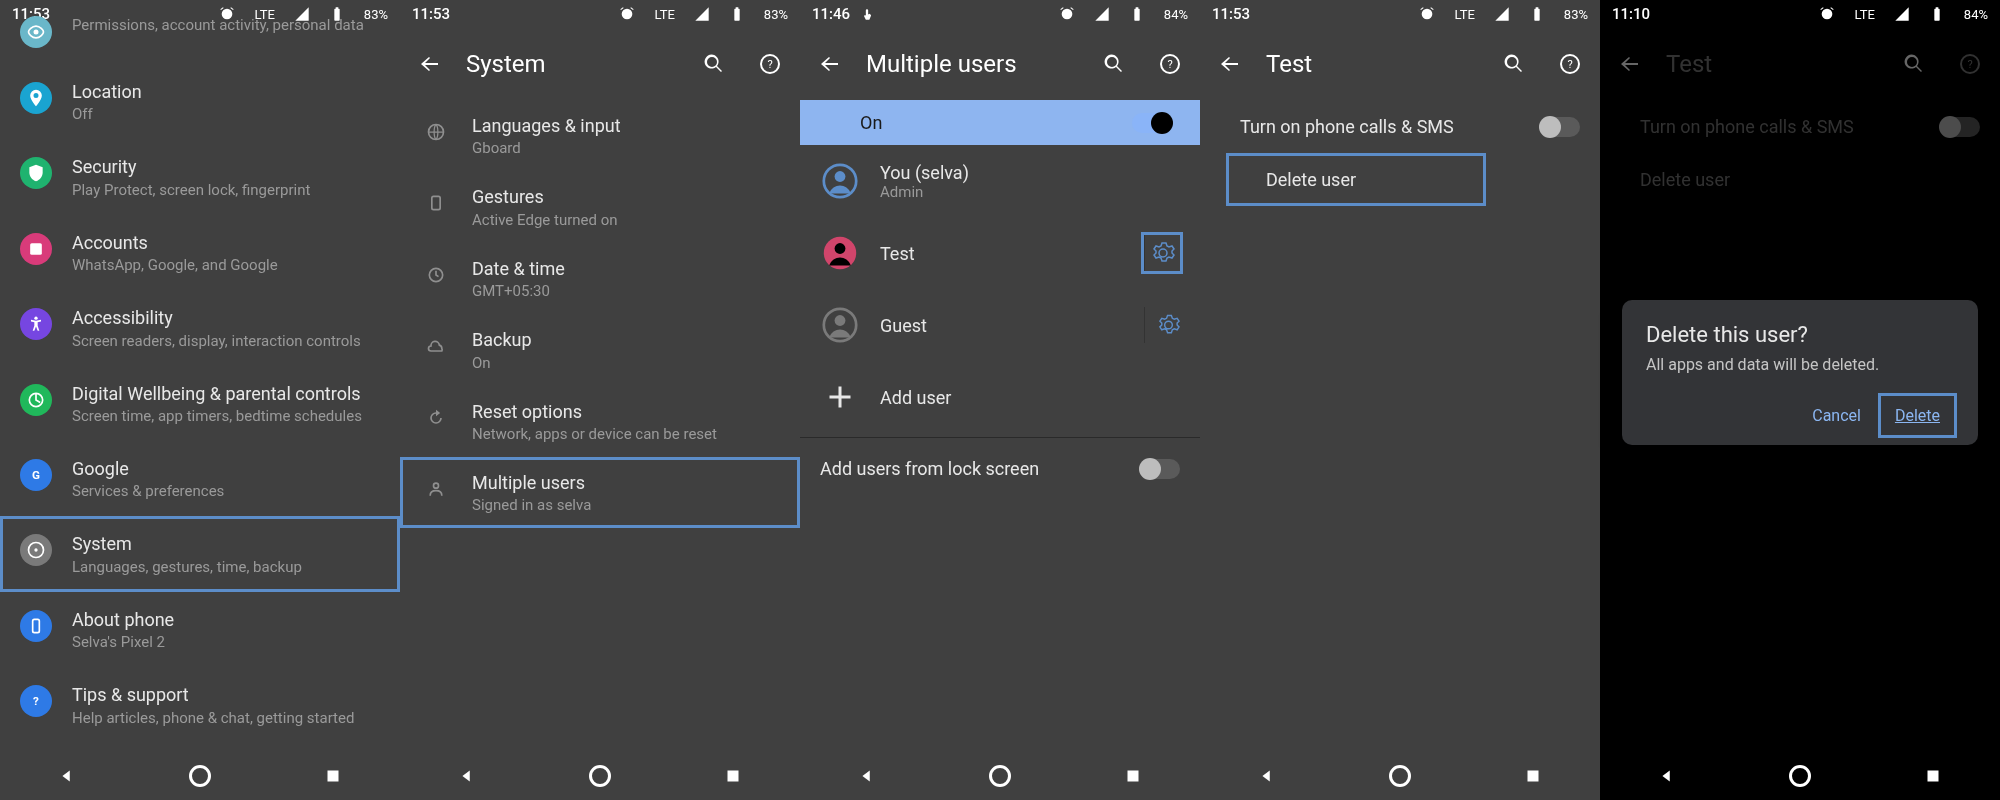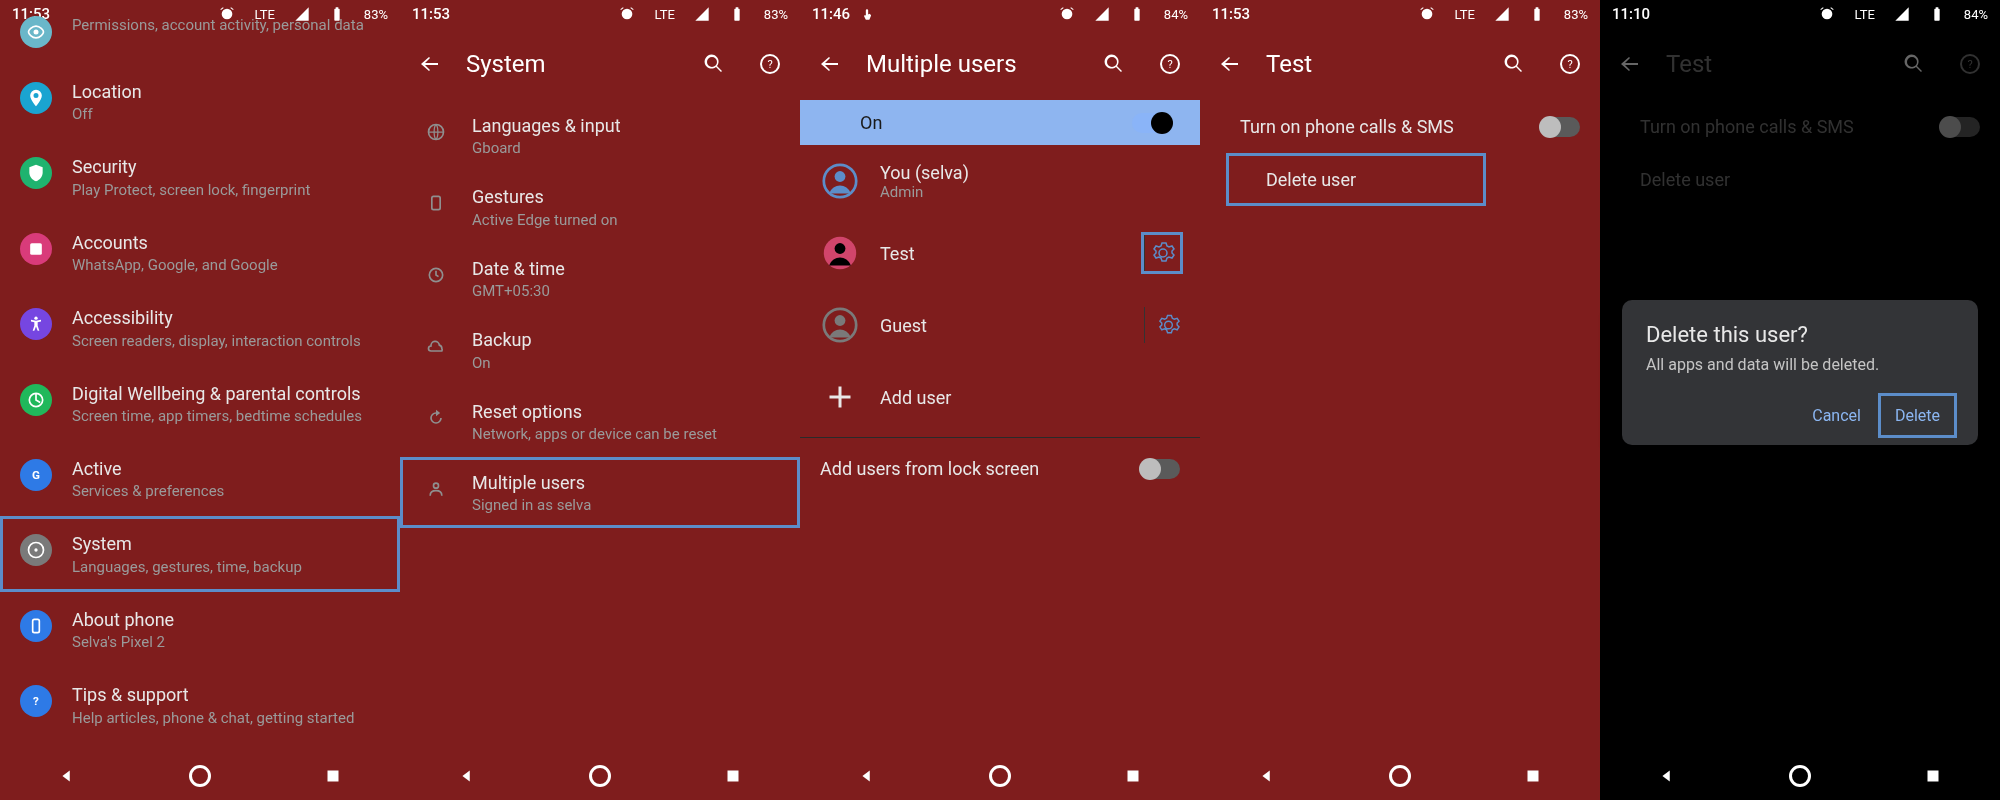--- a/index.html
+++ b/index.html
@@ -1,17 +1,17 @@
 <!DOCTYPE html>
 <html><head>
 <meta charset="utf-8">
 <style>
 * { margin: 0; padding: 0; box-sizing: border-box; }
 body { background: #000; font-family: Roboto, Arial, sans-serif; display: flex; width: 2000px; height: 800px; overflow: hidden; }
-.screen { width: 400px; height: 800px; background: #7f1d1d; position: relative; display: flex; flex-direction: column; }
+.screen { width: 400px; height: 800px; background: #404040; position: relative; display: flex; flex-direction: column; }
 .screen.dim { background: #000; }
 .screen.dim .content { opacity: 0.4; }
 .status-bar { height: 28px; display: flex; justify-content: space-between; align-items: center; padding: 0 12px; color: #fff; font-size: 15px; }
 .status-left { font-weight: 500; }
 .status-right { display: flex; align-items: center; gap: 19px; font-size: 13px; }
 .status-bar svg { width: 16px; height: 16px; fill: #fff; }
 .app-bar { height: 72px; display: flex; align-items: center; padding: 0 10px; gap: 16px; color: #fff; }
 .app-bar .title { font-size: 24px; flex: 1; }
 .app-bar .icon-btn { width: 40px; height: 40px; display: flex; align-items: center; justify-content: center; cursor: pointer; border-radius: 20px; }
 .app-bar svg { width: 24px; height: 24px; fill: #fff; }
@@ -51,21 +51,21 @@
 .gear-btn svg { width: 24px; height: 24px; fill: #5c8dc9; }
 .gear-highlight { outline: 3px solid #5c8dc9; outline-offset: 0px; padding: 4px; }
 
 .divider { height: 1px; background: #2a2a2a; margin: 4px 0; }
 
 .dialog { position: absolute; left: 22px; right: 22px; top: 300px; background: #333437; border-radius: 10px; padding: 22px 24px 10px; box-shadow: 0 8px 20px rgba(0,0,0,.6); }
 .dialog-title { color: #e8e8e8; font-size: 22px; }
 .dialog-msg { color: #c5c5c5; font-size: 16px; margin-top: 8px; }
 .dialog-actions { display: flex; justify-content: flex-end; gap: 6px; margin-top: 22px; }
 .dialog-btn { color: #8bb6f1; font-size: 16px; padding: 10px 14px; cursor: pointer; }
-.dialog-btn.hl { outline: 3px solid #5c8dc9; }
+.dialog-btn.hl { outline: 3px solid #5c8dc9; text-decoration: underline; }
 
 .truncated { margin-top: -30px; }
 .dim-text { color: #7a7a7a !important; }
 </style>
 </head>
 <body>
 
 <div class="screen">
   <div class="status-bar">
     <span class="status-left">11:53</span>
@@ -153,21 +153,21 @@
           <div class="item-sub">Screen time, app timers, bedtime schedules</div>
         </div>
     </div>
     <div class="item">
       <div class="item-icon" style="background:#2e7ae6">
           <svg viewBox="0 0 24 24" fill="#fff">
             <text x="12" y="17" text-anchor="middle" font-size="14" font-weight="bold">G</text>
           </svg>
         </div>
       <div class="item-text">
-          <div class="item-title">Active</div>
+          <div class="item-title">Google</div>
           <div class="item-sub">Services &amp; preferences</div>
         </div>
     </div>
     <div class="item highlight">
       <div class="item-icon" style="background:#7a7a7a">
           <svg viewBox="0 0 24 24" fill="#fff">
             <circle cx="12" cy="12" r="9" fill="none" stroke="#fff" stroke-width="2"></circle>
             <circle cx="12" cy="12" r="2"></circle>
           </svg>
         </div>

